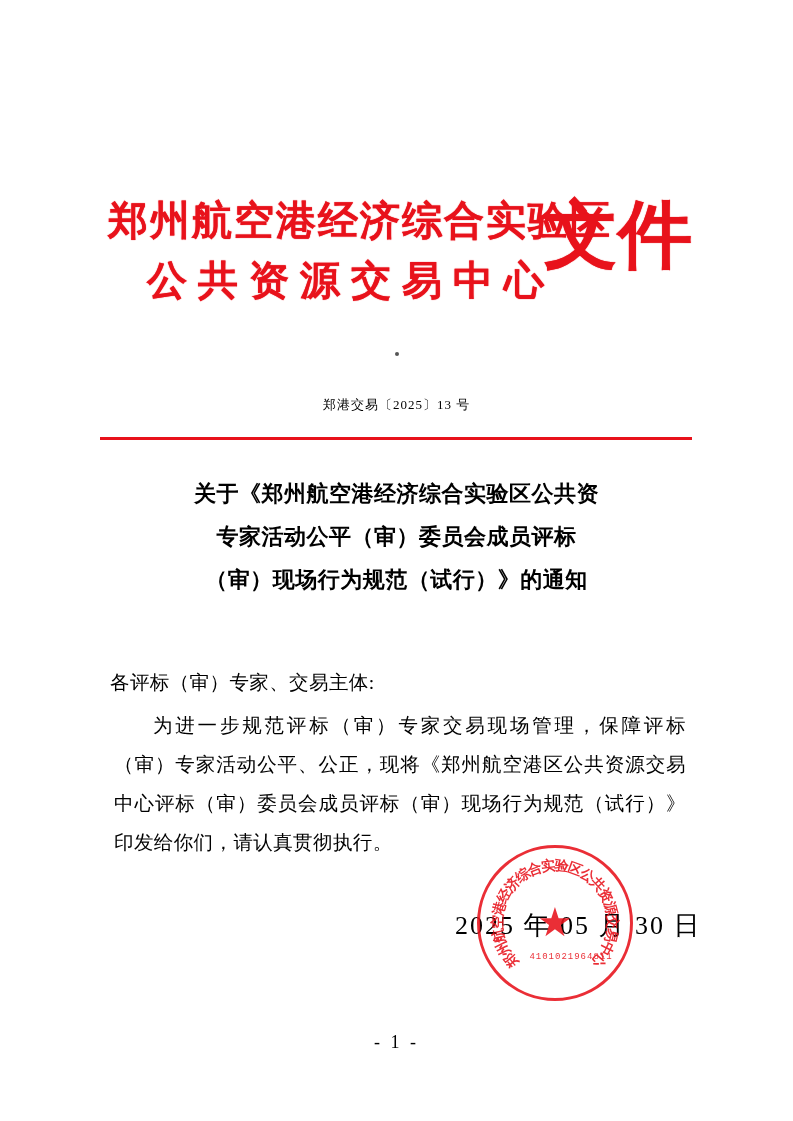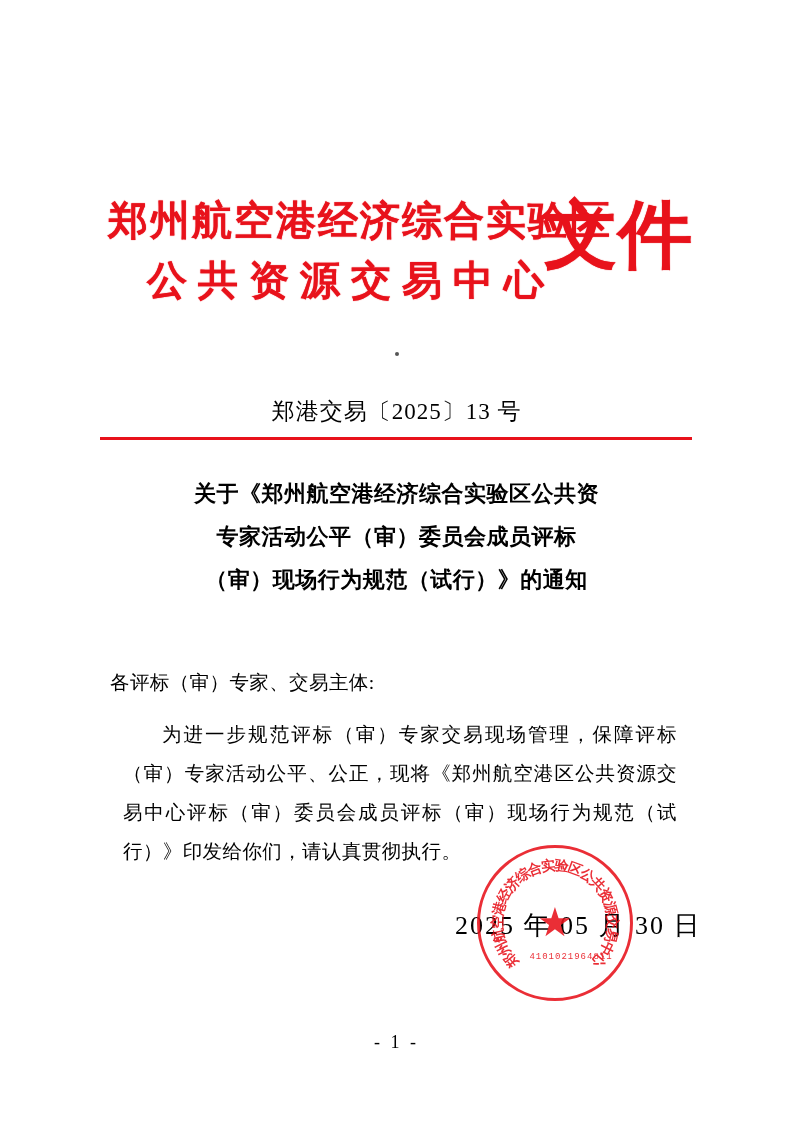--- a/index.html
+++ b/index.html
@@ -77,21 +77,21 @@
     border-radius: 50%;
   }
 
   
   .doc-number {
     position: absolute;
     left: 0;
     top: 396px;
     width: 793px;
     text-align: center;
-    font-size: 23px;
+    font-size: 13px;
     letter-spacing: 1px;
     font-family: "Liberation Serif", "DejaVu Serif", serif;
   }
 
   
   .red-rule {
     position: absolute;
     left: 100px;
     top: 437px;
     width: 592px;
@@ -120,21 +120,21 @@
     left: 110px;
     top: 663px;
     width: 580px;
     font-size: 19.5px;
     line-height: 39px;
     letter-spacing: 0.4px;
     font-family: "Liberation Serif", "DejaVu Serif", serif;
   }
   .salutation { margin: 0 0 0 0; }
   .para {
-    margin: 13px;
+    margin: 4px;
     text-indent: 39px;
     text-align: justify;
   }
 
   
   .date-line {
     position: absolute;
     left: 455px;
     top: 908px;
     font-size: 26px;

